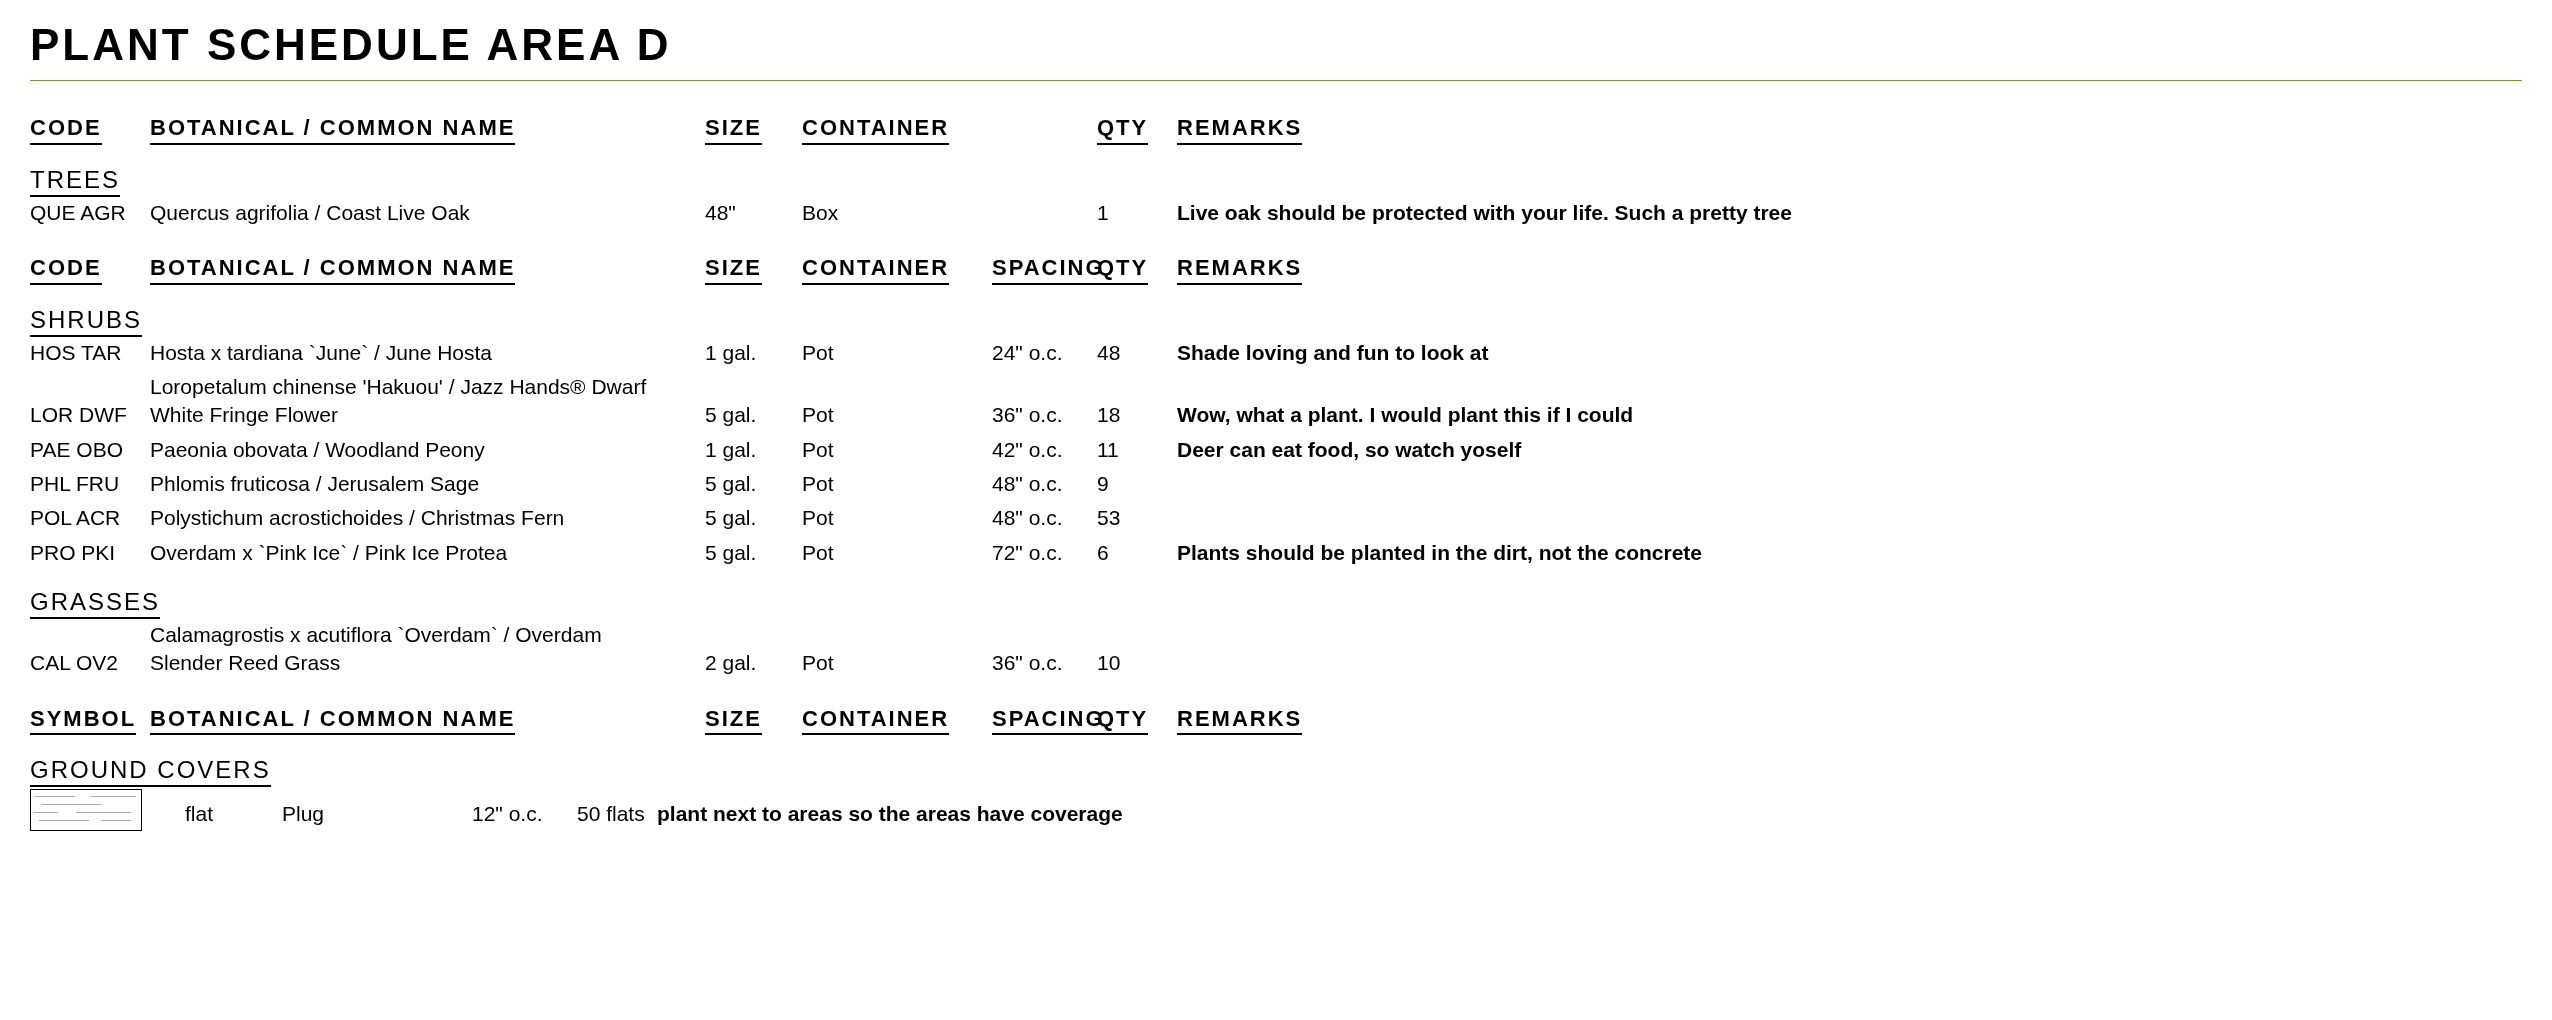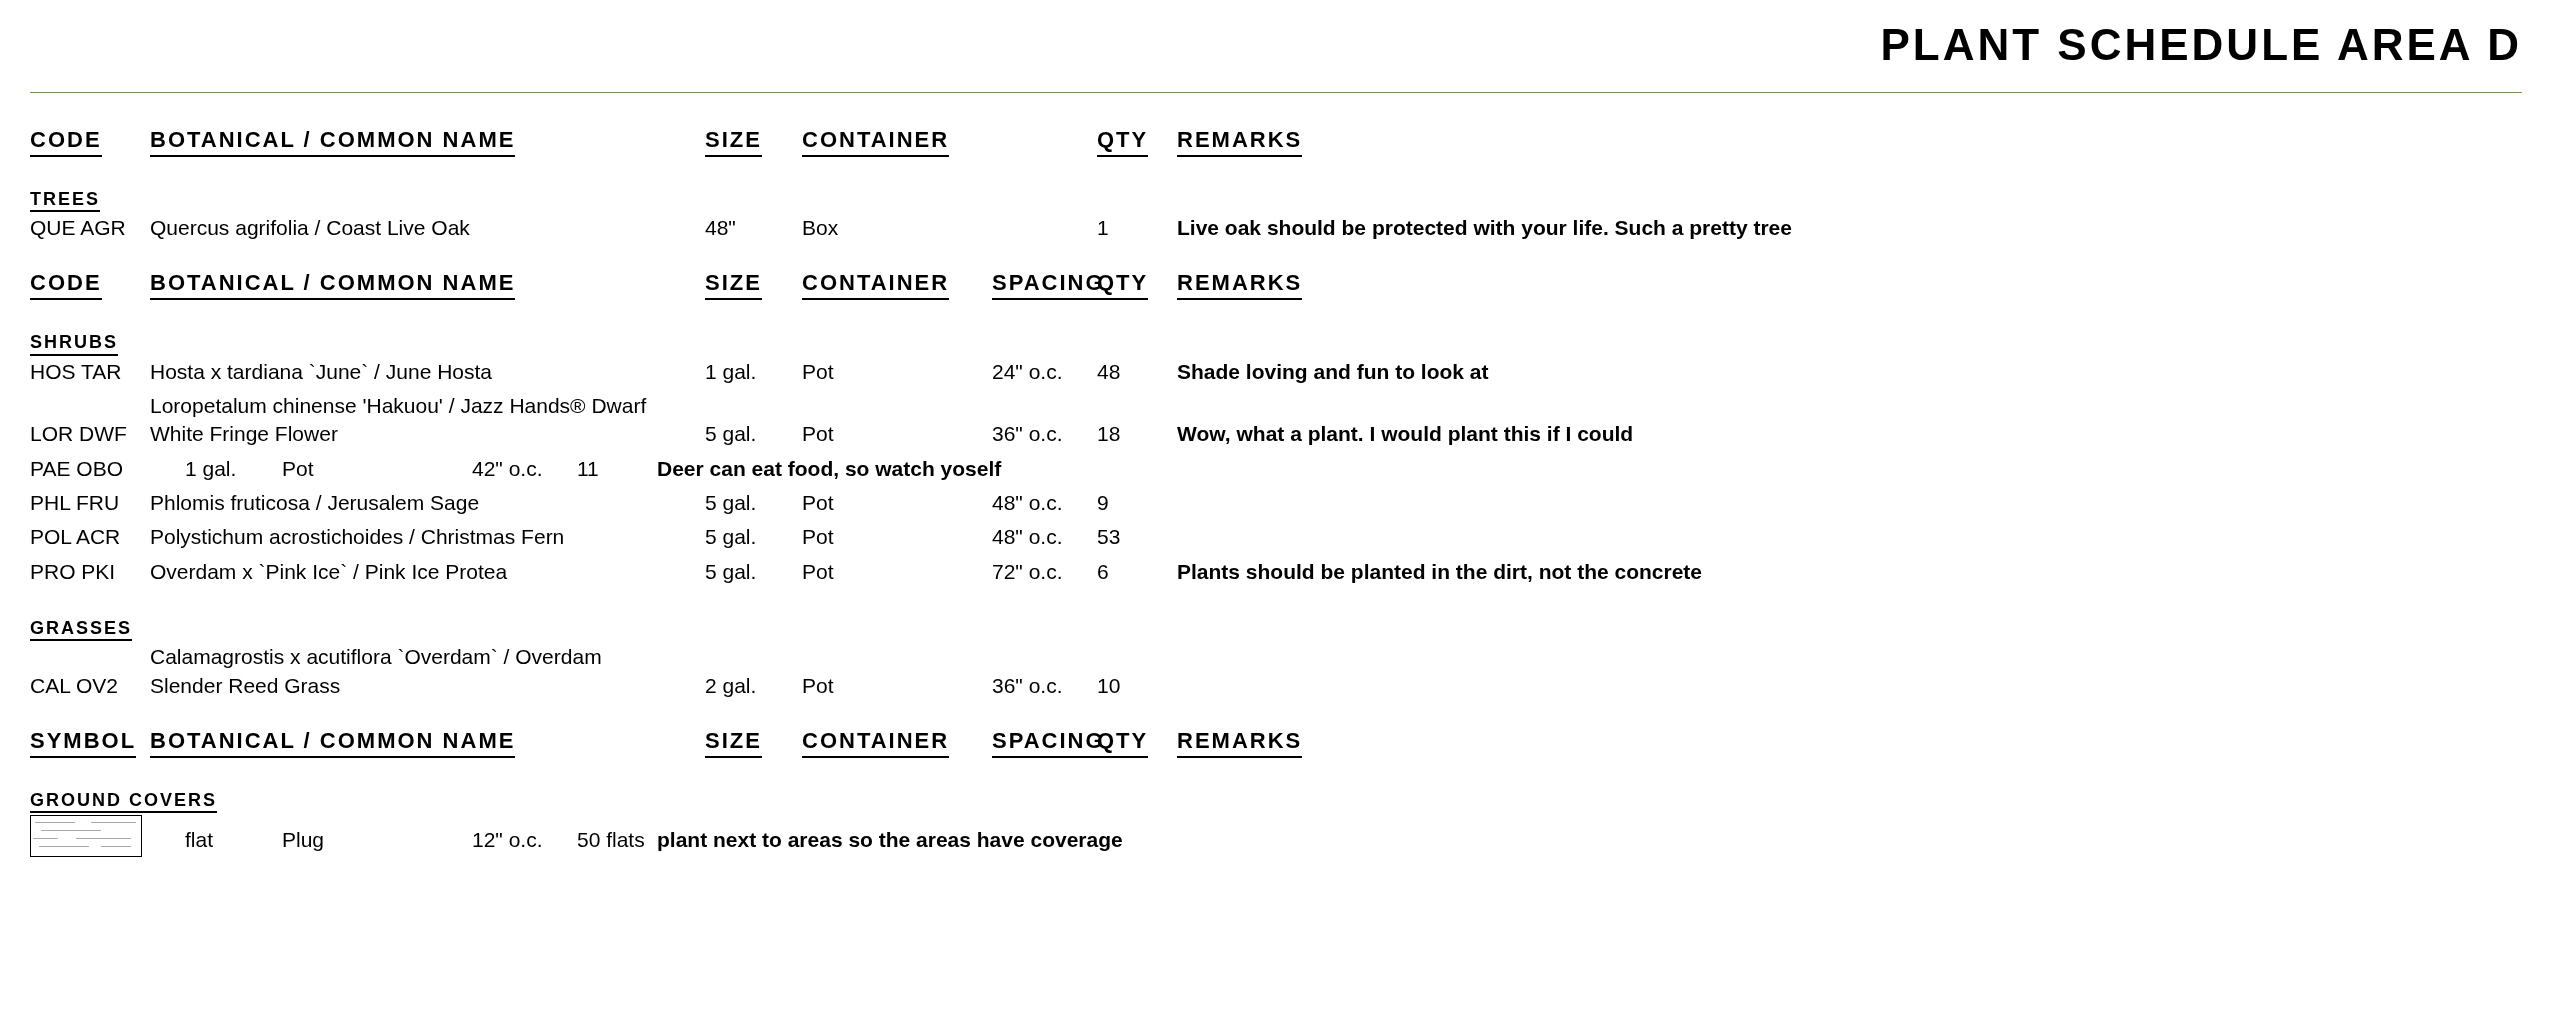--- a/index.html
+++ b/index.html
@@ -1,21 +1,21 @@
 <!DOCTYPE html>
 <html><head>
 <meta charset="utf-8">
 <style>
   html,body{margin:0;padding:0;background:#fff;color:#000;font-family:"Trebuchet MS","Lucida Sans Unicode",sans-serif;}
   .page{width:2552px;height:1020px;box-sizing:border-box;padding:20px 30px;}
-  .title{font-size:44px;letter-spacing:3px;font-weight:700;font-family:"Arial Black","Arial",sans-serif;text-transform:uppercase;border-bottom:1px solid #6b9b3a;padding-bottom:22px;margin-bottom:32px;text-align:right;}
+  .title{font-size:44px;letter-spacing:3px;font-weight:700;font-family:"Arial Black","Arial",sans-serif;text-transform:uppercase;border-bottom:1px solid #6b9b3a;padding-bottom:10px;margin-bottom:32px;}
   .row{display:flex;align-items:flex-end;width:100%;margin-bottom:6px;}
   .hdr .cell{font-family:"Arial Black","Arial",sans-serif;font-weight:700;font-size:22px;letter-spacing:2px;text-transform:uppercase;}
   .hdr .cell span{display:inline-block;border-bottom:2px solid #000;line-height:1.3;}
-  .section{font-family:"Arial Black","Arial",sans-serif;font-weight:700;font-size:18px;letter-spacing:2px;text-transform:uppercase;margin-top:31px;margin-bottom:2px;}
+  .section{font-family:"Arial Black","Arial",sans-serif;font-weight:400;font-size:24px;letter-spacing:2px;text-transform:uppercase;margin-top:20px;margin-bottom:2px;}
   .section span{display:inline-block;border-bottom:2px solid #000;line-height:1.25;}
   .cell{font-size:21px;line-height:1.35;}
   .c-code{width:120px;flex:none;}
   .c-name{width:520px;flex:none;}
   .c-size{width:90px;flex:none;margin-left:35px;}
   .c-container{width:190px;flex:none;margin-left:7px;}
   .c-spacing{width:105px;flex:none;}
   .c-qty{width:80px;flex:none;}
   .c-remarks{flex:1;font-weight:bold;}
   .spacer-after-hdr{height:20px;}
@@ -77,20 +77,21 @@
     <div class="cell c-code">LOR DWF</div>
     <div class="cell c-name">Loropetalum chinense 'Hakuou' / Jazz Hands® Dwarf White Fringe Flower</div>
     <div class="cell c-size">5 gal.</div>
     <div class="cell c-container">Pot</div>
     <div class="cell c-spacing">36" o.c.</div>
     <div class="cell c-qty">18</div>
     <div class="cell c-remarks">Wow, what a plant. I would plant this if I could</div>
   </div>
   <div class="row">
     <div class="cell c-code">PAE OBO</div>
+    <div class="cell c-name">Paeonia obovata / Woodland Peony</div>
     <div class="cell c-size">1 gal.</div>
     <div class="cell c-container">Pot</div>
     <div class="cell c-spacing">42" o.c.</div>
     <div class="cell c-qty">11</div>
     <div class="cell c-remarks">Deer can eat food, so watch yoself</div>
   </div>
   <div class="row">
     <div class="cell c-code">PHL FRU</div>
     <div class="cell c-name">Phlomis fruticosa / Jerusalem Sage</div>
     <div class="cell c-size">5 gal.</div>

